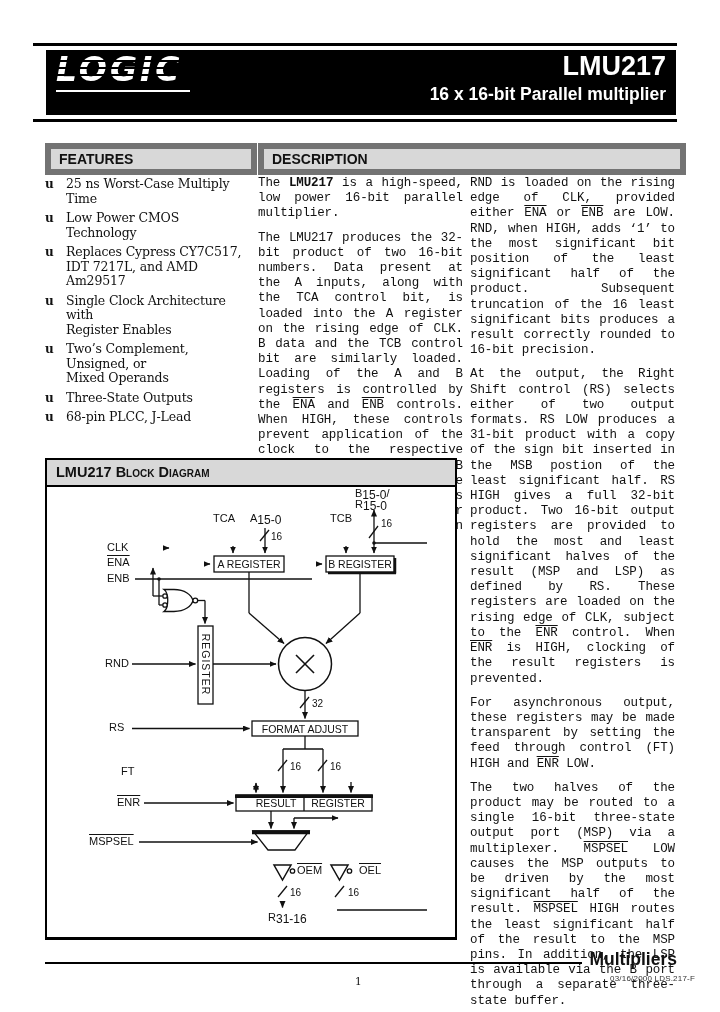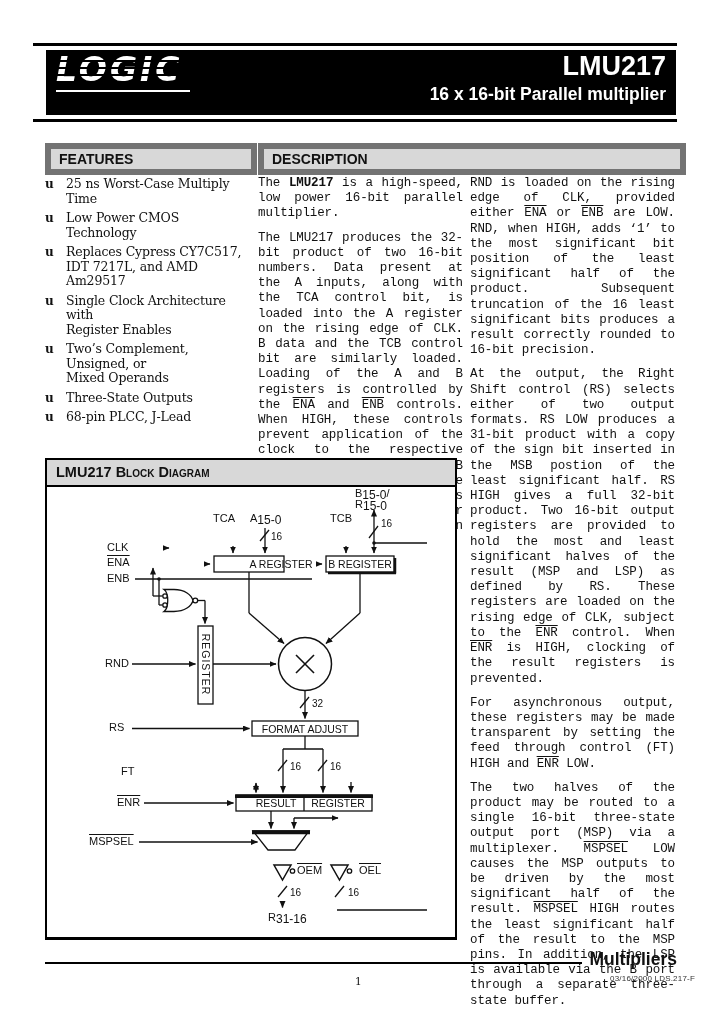--- a/index.html
+++ b/index.html
@@ -235,21 +235,21 @@
     <div class="dlbl small" style="left:224px;top:71px;">16</div>
     <div class="dlbl small" style="left:334px;top:58px;">16</div>
     <div class="dlbl" style="left:60px;top:82px;">CLK</div>
     <div class="dlbl" style="left:60px;top:97px;"><span class="ov">ENA</span></div>
     <div class="dlbl" style="left:60px;top:113px;">ENB</div>
     <div class="dlbl" style="left:58px;top:198px;">RND</div>
     <div class="dlbl" style="left:62px;top:262px;">RS</div>
     <div class="dlbl" style="left:74px;top:306px;">FT</div>
     <div class="dlbl" style="left:70px;top:337px;"><span class="ov">ENR</span></div>
     <div class="dlbl" style="left:42px;top:376px;"><span class="ov">MSPSEL</span></div>
-    <div class="dlbl boxed" style="left:167px;top:99px;width:70px;margin-left:32px;">A REGISTER</div>
+    <div class="dlbl boxed" style="left:167px;top:99px;width:70px;">A REGISTER</div>
     <div class="dlbl boxed" style="left:279px;top:99px;width:68px;">B REGISTER</div>
     <div class="dlbl boxed rot" style="left:120px;top:199px;width:77px;">REGISTER</div>
     <div class="dlbl boxed" style="left:205px;top:264px;width:106px;">FORMAT ADJUST</div>
     <div class="dlbl boxed" style="left:189px;top:338px;width:80px;">RESULT</div>
     <div class="dlbl boxed" style="left:257px;top:338px;width:68px;">REGISTER</div>
     <div class="dlbl small" style="left:265px;top:238px;">32</div>
     <div class="dlbl small" style="left:243px;top:301px;">16</div>
     <div class="dlbl small" style="left:283px;top:301px;">16</div>
     <div class="dlbl" style="left:250px;top:405px;"><span class="ov">OEM</span></div>
     <div class="dlbl" style="left:312px;top:405px;"><span class="ov">OEL</span></div>

